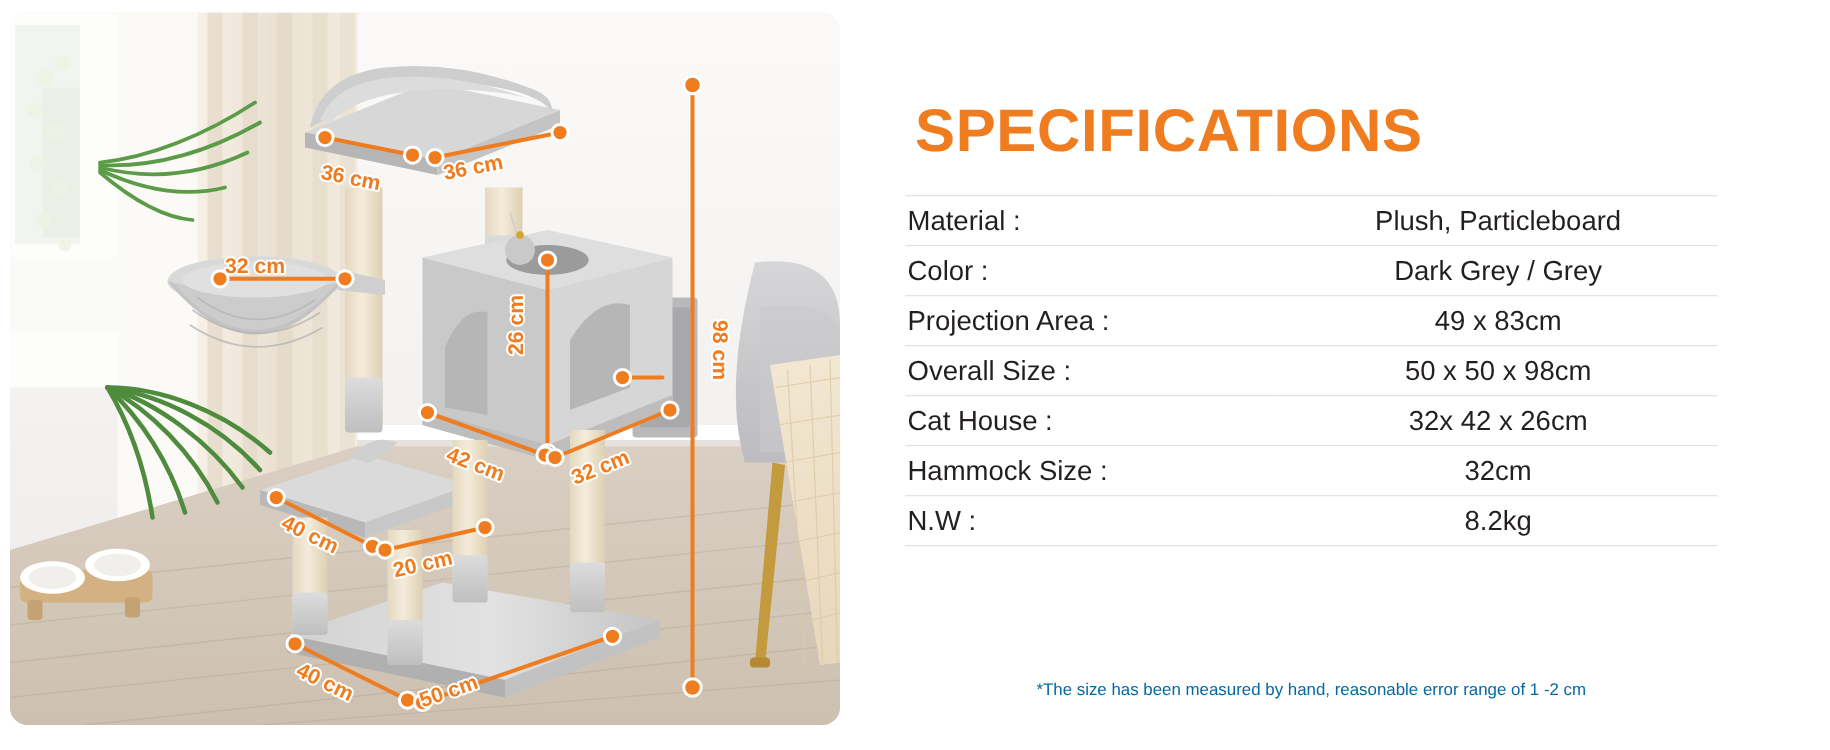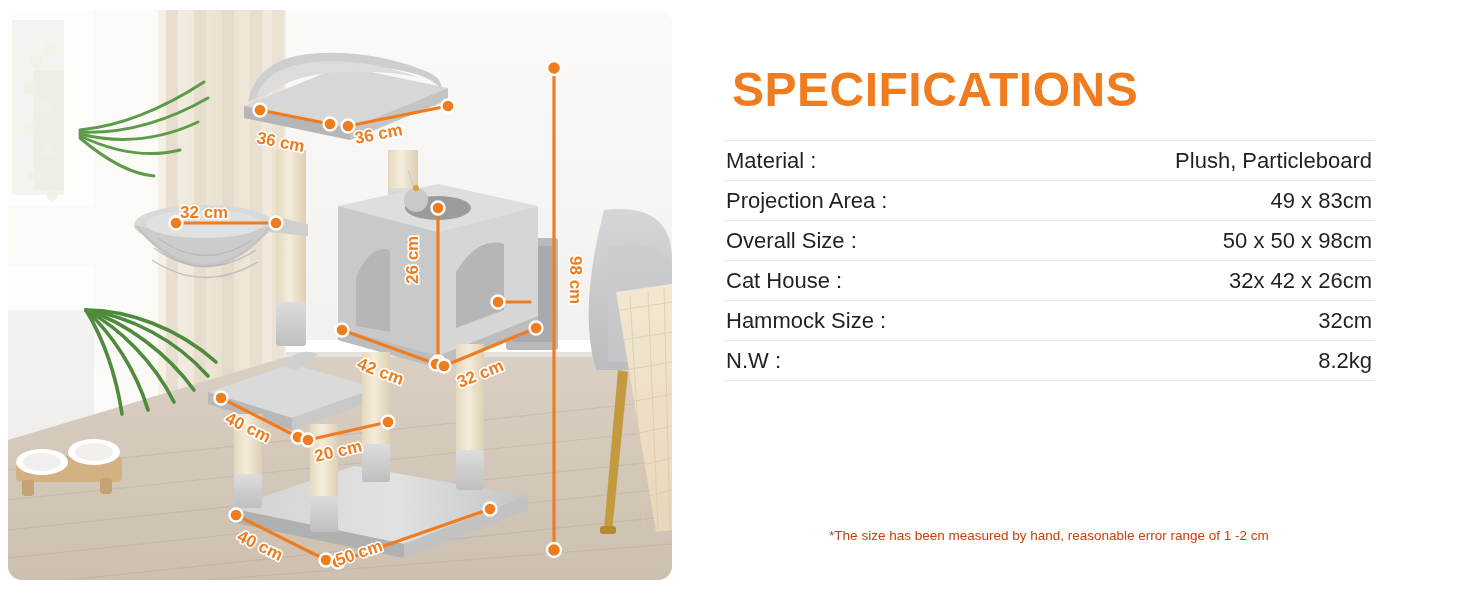--- a/index.html
+++ b/index.html
@@ -14,21 +14,21 @@
   
   .photo{
     position:absolute;left:8px;top:10px;width:664px;height:570px;
     border-radius:14px;overflow:hidden;
     background:#f2efe9;
   }
   .photo svg{display:block;width:100%;height:100%;}
 
   
   .spec{
-    position:absolute;left:724px;top:0;width:660px;height:460px;
+    position:absolute;left:724px;top:16px;width:660px;height:460px;
   }
   .spec-title{
     position:absolute;left:8px;top:62px;
     font-size:48px;font-weight:bold;letter-spacing:0.5px;
     color:#F07C20;
     font-family:"Liberation Sans", sans-serif;
   }
   .spec-table{
     position:absolute;left:0px;top:140px;width:650px;
     border-collapse:collapse;
@@ -38,25 +38,25 @@
     border-top:1px solid #e3e3e3;
     font-size:22px;
     color:#231f20;
     padding:0 2px;
     vertical-align:middle;
     font-family:"Liberation Sans", sans-serif;
     margin-top:12px;
   }
   .spec-table tr:last-child td{border-bottom:1px solid #e3e3e3;}
   .spec-table td.k{text-align:left;width:46%;white-space:nowrap;}
-  .spec-table td.v{text-align:right;white-space:nowrap;}
+  .spec-table td.v{text-align:center;white-space:nowrap;}
   .spec-note{
     position:absolute;left:0;top:528px;width:650px;
     text-align:center;
-    font-size:13.5px;color:#c2410c;
+    font-size:13.5px;color:#0369a1;
     font-family:"Liberation Sans", sans-serif;
   }
 
   
   .calloutTxt{
     font-family:"Liberation Sans", sans-serif;
     font-weight:bold;
     font-size:17px;
     fill:#F07C20;
     paint-order:stroke fill;
@@ -345,20 +345,24 @@
 
     <div class="spec-title">SPECIFICATIONS</div>
 
     <table class="spec-table">
       <tbody>
         <tr>
           <td class="k">Material :</td>
           <td class="v">Plush, Particleboard</td>
         </tr>
         <tr>
+          <td class="k">Color :</td>
+          <td class="v">Dark Grey / Grey</td>
+        </tr>
+        <tr>
           <td class="k">Projection Area :</td>
           <td class="v">49 x 83cm</td>
         </tr>
         <tr>
           <td class="k">Overall Size :</td>
           <td class="v">50 x 50 x 98cm</td>
         </tr>
         <tr>
           <td class="k">Cat House :</td>
           <td class="v">32x 42 x 26cm</td>

